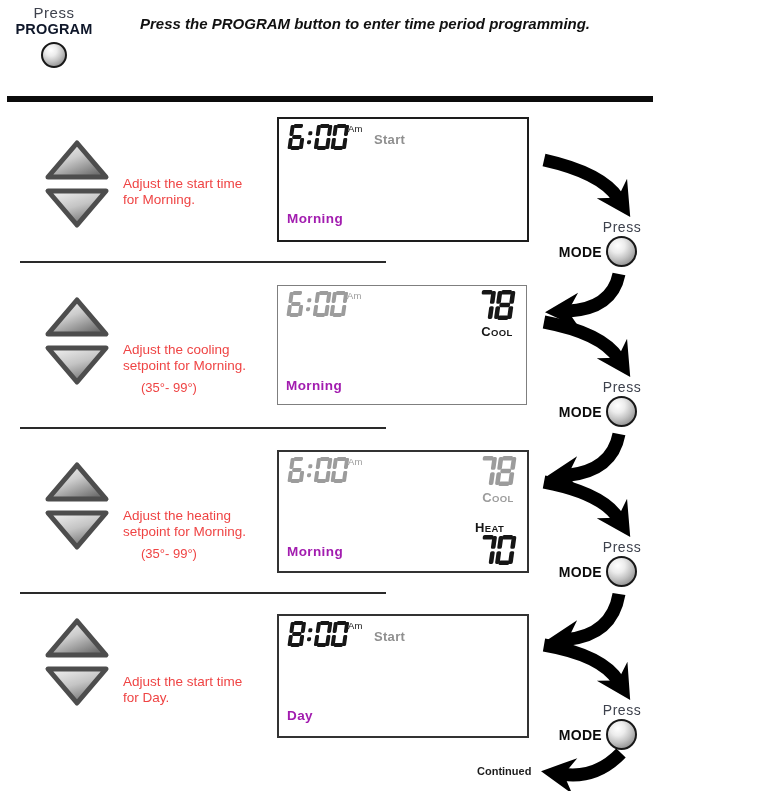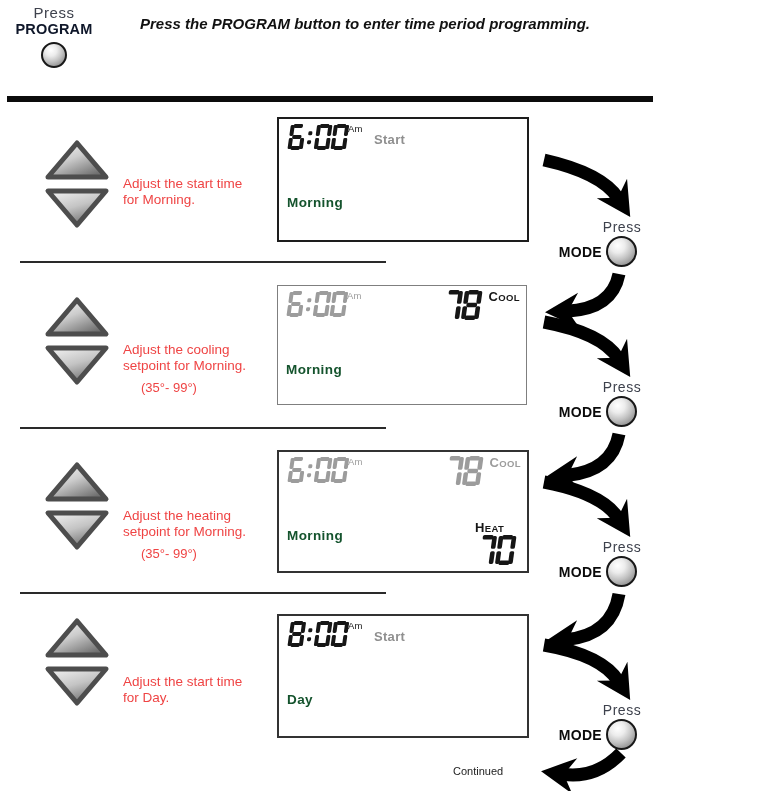--- a/index.html
+++ b/index.html
@@ -30,36 +30,36 @@
   .updown{display:flex;flex-direction:column;gap:6px;}
 
   
   .lcd{width:248px;background:#fff;}
   .b-strong{border:2px solid #1d1d1d;}
   .b-light{border:1px solid #7f7f7f;}
   .b-med{border:2px solid #333;}
   .lcd-time{left:8px;top:5px;}
   .lcd-ampm{left:69px;top:4px;font-size:9.5px;font-weight:normal;letter-spacing:.2px;}
   .lcd-start{left:95px;top:13px;font-size:13px;font-weight:bold;color:#8f8f8f;letter-spacing:.3px;}
-  .lcd-period{left:8px;top:76px;font-size:13.5px;font-weight:bold;color:#14532d;letter-spacing:.4px;text-align:center;}
-  .lcd-cool{right:6px;top:4px;display:flex;flex-direction:row;align-items:flex-start;gap:1px;}
+  .lcd-period{left:8px;top:92px;font-size:13.5px;font-weight:bold;color:#a21caf;letter-spacing:.4px;text-align:center;}
+  .lcd-cool{right:6px;top:4px;display:flex;flex-direction:column;align-items:center;gap:1px;}
   .lcd-heat{right:6px;top:69px;display:flex;flex-direction:column;align-items:flex-start;}
   .sc-label{font-weight:bold;letter-spacing:.4px;line-height:12px;}
   .sc-big{font-size:13px;}
   .sc-small{font-size:9.5px;}
   .state-active{color:#161616;}
   .state-dim{color:#9c9c9c;}
 
   
   .mode-group{left:556px;width:96px;}
   .mg-press{width:60px;margin-left:36px;text-align:center;font-size:14px;color:#3e424d;letter-spacing:.5px;line-height:17px;}
   .mg-row{display:flex;align-items:center;gap:4px;margin-top:0px;}
   .mg-mode{width:46px;text-align:right;font-size:14px;font-weight:800;color:#0b0b0b;letter-spacing:.3px;}
 
-  .continued{left:453px;top:765px;font-size:11px;color:#1c1c1c;}
+  .continued{left:477px;top:765px;font-size:11px;color:#1c1c1c;font-weight:bold;}
   #arrows{left:0;top:0;pointer-events:none;}
   .hidden-defs{position:absolute;width:0;height:0;}
 </style>
 </head>
 <body>
 
 <svg class="hidden-defs" aria-hidden="true">
   <defs>
     <linearGradient id="gUp" x1="0" y1="0" x2="0.7" y2="1">
       <stop offset="0" stop-color="#fdfdfd"></stop>

